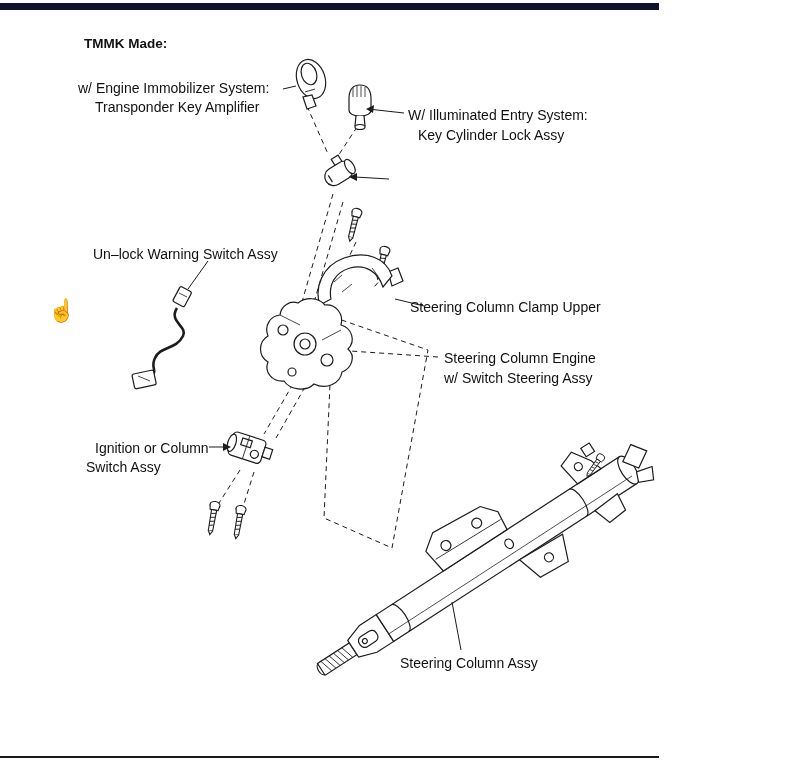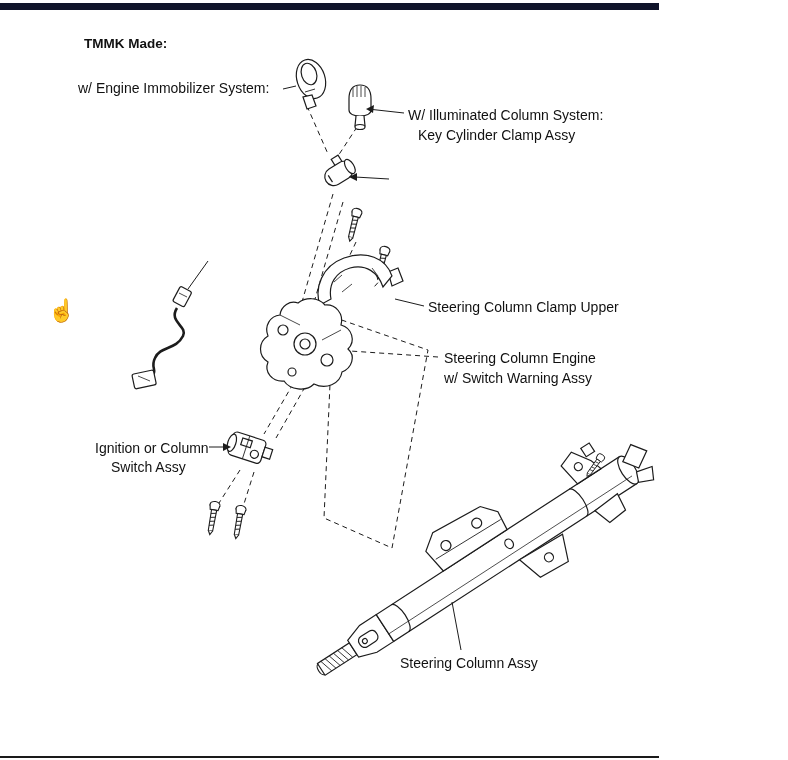--- a/index.html
+++ b/index.html
@@ -150,32 +150,34 @@
       <path d="M461,650 L452,602"></path>
       <polygon points="366,109 374,105 373,113" fill="#1c1c1c" stroke="none"></polygon>
       <polygon points="349,177 357,173 357,181" fill="#1c1c1c" stroke="none"></polygon>
       <polygon points="231,447 223,443 223,451" fill="#1c1c1c" stroke="none"></polygon>
     </g>
   </svg>
 
   <div class="lbl title" style="left:84px;top:36px">TMMK Made:</div>
 
   <div class="lbl" style="left:78px;top:80px">w/ Engine Immobilizer System:</div>
+  <div class="lbl" style="left:95px;top:99px">Transponder Key Amplifier</div>
 
-  <div class="lbl" style="left:408px;top:107px">W/ Illuminated Column System:</div>
-  <div class="lbl" style="left:418px;top:127px">Key Cylinder Clamp Assy</div>
+  <div class="lbl" style="left:408px;top:107px">W/ Illuminated Entry System:</div>
+  <div class="lbl" style="left:418px;top:127px">Key Cylinder Lock Assy</div>
 
 
+  <div class="lbl" style="left:93px;top:246px">Un–lock Warning Switch Assy</div>
 
-  <div class="lbl" style="left:428px;top:299px">Steering Column Clamp Upper</div>
+  <div class="lbl" style="left:410px;top:299px">Steering Column Clamp Upper</div>
 
   <div class="lbl" style="left:444px;top:350px">Steering Column Engine</div>
-  <div class="lbl" style="left:444px;top:370px">w/ Switch Warning Assy</div>
+  <div class="lbl" style="left:444px;top:370px">w/ Switch Steering Assy</div>
 
   <div class="lbl" style="left:95px;top:440px">Ignition or Column</div>
-  <div class="lbl" style="left:111px;top:459px">Switch Assy</div>
+  <div class="lbl" style="left:86px;top:459px">Switch Assy</div>
 
   <div class="lbl" style="left:400px;top:655px">Steering Column Assy</div>
 
   <div class="cursor">☝</div>
 
   <div class="bottombar"></div>
 </div>
 
 </body></html>

